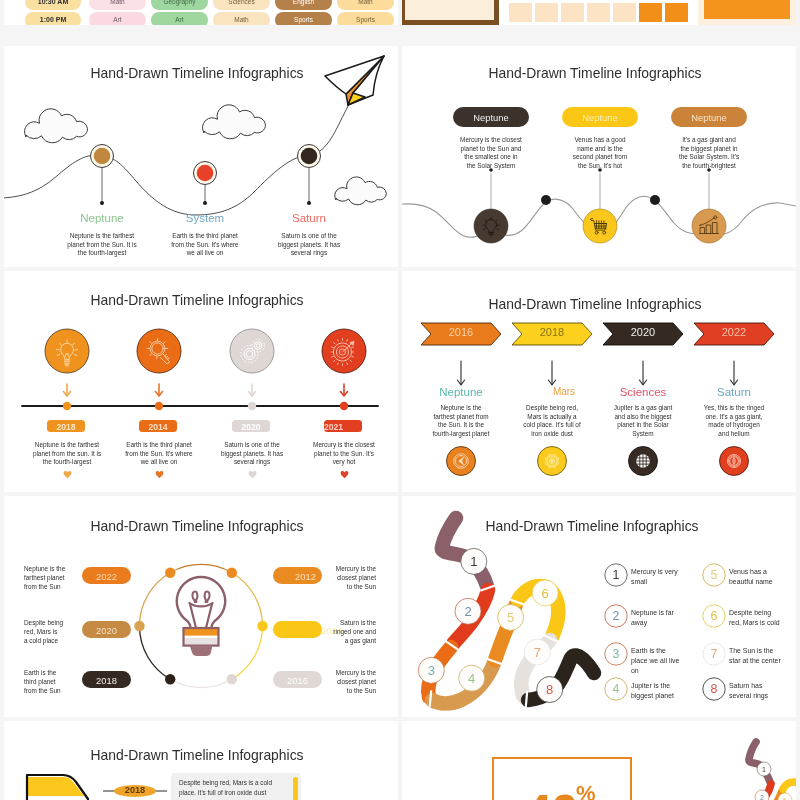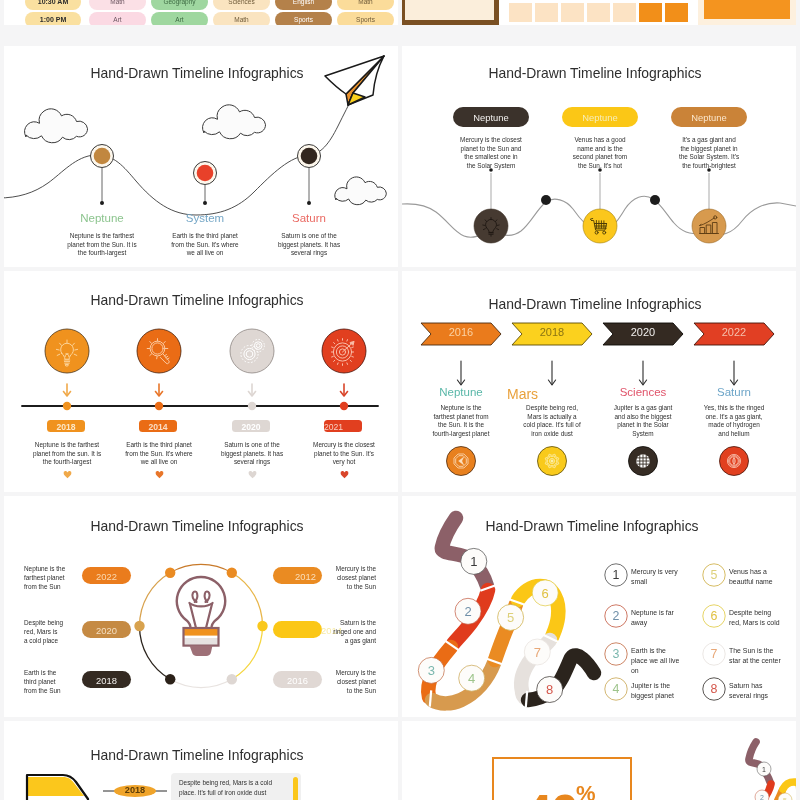--- a/index.html
+++ b/index.html
@@ -272,21 +272,21 @@
   </svg>
   <div style="position: absolute; left: 228px; top: 149px; width: 38px; height: 12px; border-radius: 3.5px; background: rgb(222, 215, 211);"></div>
   <div style="position: absolute; left: 228px; top: 150.5px; width: 38px; text-align: center; font-size: 8.6px; font-weight: bold; color: rgb(255, 255, 255);">2020</div>
   <div class="desc" style="left:200px;top:170px;width:96px;">Saturn is one of the
 biggest planets.  It has
 several rings</div>
   <svg width="9" height="8" viewBox="0 0 14 12" style="position:absolute;left:243.5px;top:200px;">
     <path d="M7 11 C 3.5 8 1 6 1 3.4 A 2.6 2.6 0 0 1 7 2.1 A 2.6 2.6 0 0 1 13 3.4 C 13 6 10.5 8 7 11 Z" fill="#ddd6d2"></path>
   </svg>
   <div style="position: absolute; left: 320px; top: 149px; width: 38px; height: 12px; border-radius: 3.5px; background: rgb(225, 63, 31);"></div>
-  <div style="position: absolute; left: 320px; top: 150.5px; width: 14px; text-align: left; font-size: 8.6px; font-weight: normal; color: rgb(249, 207, 193);">2021</div>
+  <div style="position: absolute; left: 320px; top: 150.5px; width: 14px; text-align: left; font-size: 8.6px; font-weight: bold; color: rgb(249, 207, 193);">2021</div>
   <div class="desc" style="left:292px;top:170px;width:96px;">Mercury is the closest
 planet to the Sun. It's
 very hot</div>
   <svg width="9" height="8" viewBox="0 0 14 12" style="position:absolute;left:335.5px;top:200px;">
     <path d="M7 11 C 3.5 8 1 6 1 3.4 A 2.6 2.6 0 0 1 7 2.1 A 2.6 2.6 0 0 1 13 3.4 C 13 6 10.5 8 7 11 Z" fill="#d9452a"></path>
   </svg>
 </div>
 
 <div class="slide" style="left:402px;top:271px;width:394px;height:221px;">
   <div class="stitle" style="top:25px;">Hand-Drawn Timeline Infographics</div>
@@ -341,21 +341,21 @@
         <path d="M 0 -3.9 L 0 3.9"></path>
       </g>  
     </svg>
   <div style="position: absolute; left: 29px; top: 55px; width: 60px; text-align: center; font-size: 11px; color: rgb(251, 211, 165);">2016</div>
   <div style="position: absolute; left: 14px; top: 115px; width: 90px; text-align: center; font-size: 11.5px; color: rgb(89, 183, 168);">Neptune</div>
   <div class="desc" style="left:14px;top:133px;width:90px;">Neptune is the
 farthest planet from
 the Sun. It is the
 fourth-largest planet</div>
   <div style="position: absolute; left: 120px; top: 55px; width: 60px; text-align: center; font-size: 11px; color: rgb(138, 116, 19);">2018</div>
-  <div style="position: absolute; left: 105px; top: 115px; width: 90px; text-align: left; font-size: 14px; color: rgb(233, 161, 59);">Mars</div>
+  <div style="position: absolute; left: 117px; top: 115px; width: 90px; text-align: center; font-size: 10px; color: rgb(233, 161, 59);">Mars</div>
   <div class="desc" style="left:105px;top:133px;width:90px;">Despite being red,
 Mars is actually a
 cold place. It's full of
 iron oxide dust</div>
   <div style="position: absolute; left: 211px; top: 55px; width: 60px; text-align: center; font-size: 11px; color: rgb(240, 238, 236);">2020</div>
   <div style="position: absolute; left: 196px; top: 115px; width: 90px; text-align: center; font-size: 11.5px; color: rgb(224, 83, 106);">Sciences</div>
   <div class="desc" style="left:196px;top:133px;width:90px;">Jupiter is a gas giant
 and also the biggest
 planet in the Solar
 System</div>

